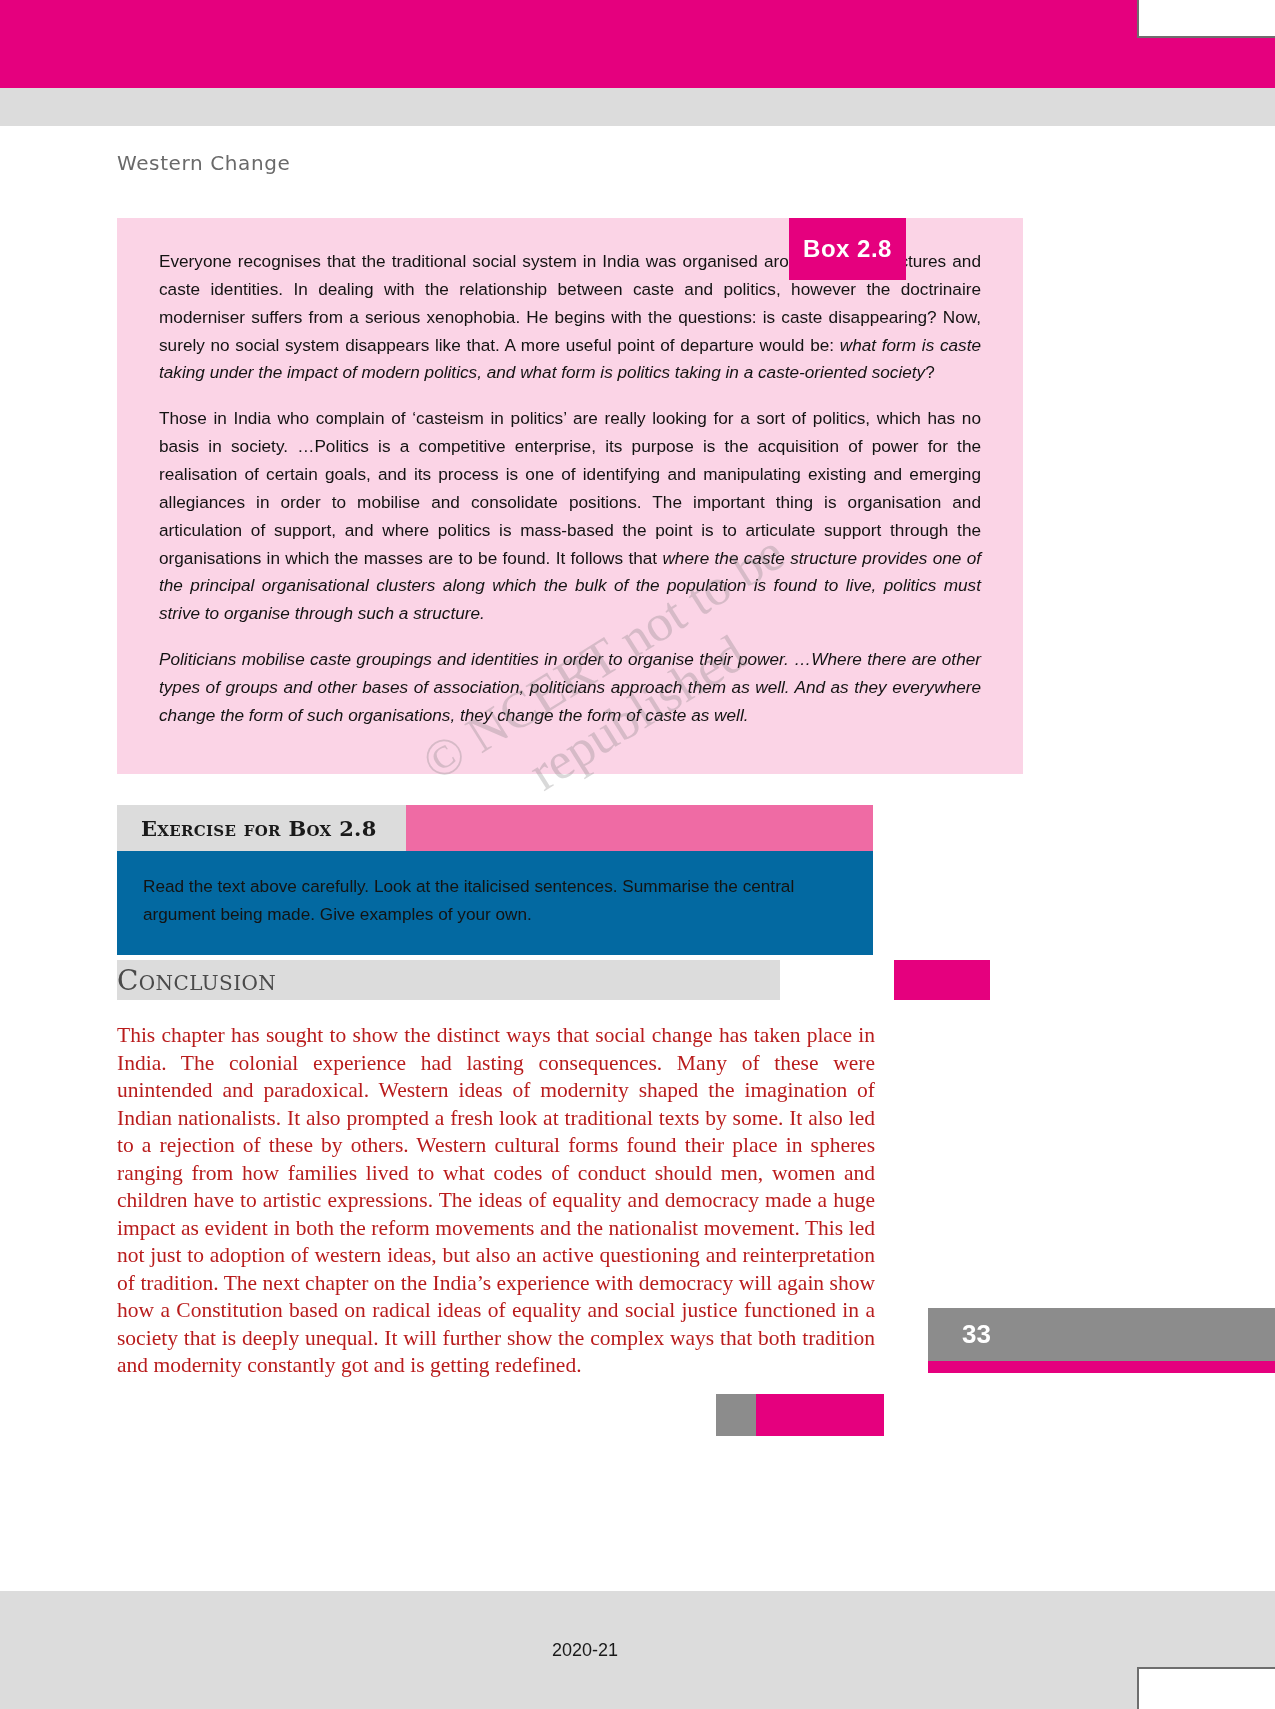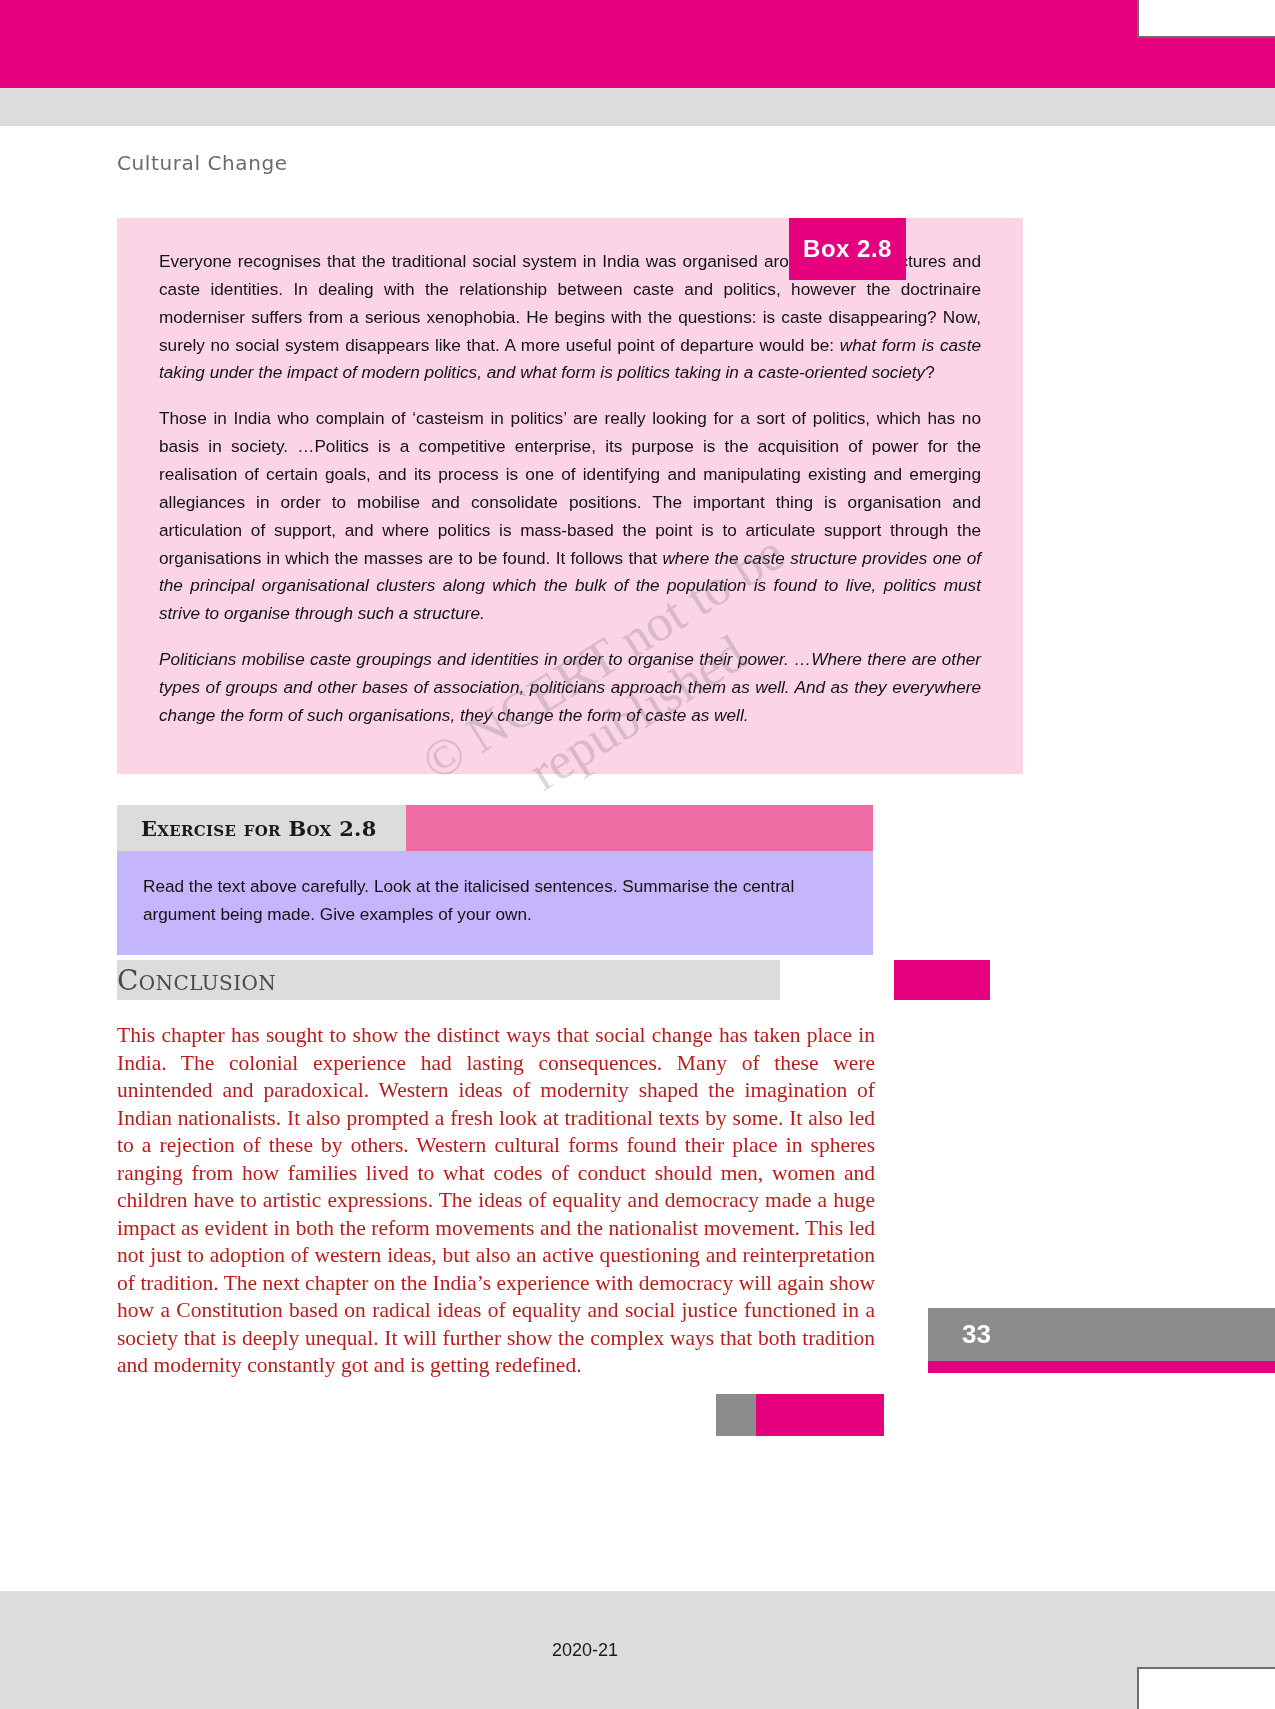--- a/index.html
+++ b/index.html
@@ -136,21 +136,21 @@
   .ex-head-pink {
     position: absolute;
     left: 289px; top: 0;
     width: 467px; height: 46px;
     background: #ef6ba4;
   }
   .ex-body {
     position: absolute;
     left: 117px; top: 851px;
     width: 756px;
-    background: #c4b5fd;
+    background: #0369a1;
     padding: 22px 26px 26px 26px;
     box-sizing: border-box;
   }
   .ex-body p {
     margin: 0;
     font-size: 17.2px;
     line-height: 1.62;
     color: #131313;
     font-family: "Liberation Sans", sans-serif;
   }
@@ -252,21 +252,21 @@
   }
 </style>
 </head>
 <body>
 
 <div class="top-band">
   <div class="top-band-notch"></div>
 </div>
 <div class="grey-band"></div>
 
-<div class="running-head">Cultural Change</div>
+<div class="running-head">Western Change</div>
 
 <div class="box">
   <div id="box-paragraphs">
       <p><span>Everyone recognises that the traditional social system in India was organised around caste structures and caste identities. In dealing with the relationship between caste and politics, however the doctrinaire moderniser suffers from a serious xenophobia. He begins with the questions: is caste disappearing? Now, surely no social system disappears like that. A more useful point of departure would be: </span><em>what form is caste taking under the impact of modern politics, and what form is politics taking in a caste-oriented society</em><span>?</span></p>
       <p><span>Those in India who complain of ‘casteism in politics’ are really looking for a sort of politics, which has no basis in society. …Politics is a competitive enterprise, its purpose is the acquisition of power for the realisation of certain goals, and its process is one of identifying and manipulating existing and emerging allegiances in order to mobilise and consolidate positions. The important thing is organisation and articulation of support, and where politics is mass-based the point is to articulate support through the organisations in which the masses are to be found. It follows that </span><em>where the caste structure provides one of the principal  organisational clusters along which the bulk of the population is found to live, politics must strive to organise through such a structure.</em></p>
       <p><em>Politicians mobilise caste groupings and identities in order to organise their power. …Where there are other types of groups and other bases of association, politicians approach them as well. And as they everywhere change the form of such organisations, they change the form of caste as well.</em></p>
     </div>
 </div>
 <div class="box-tab">
   <span>Box 2.8</span>

